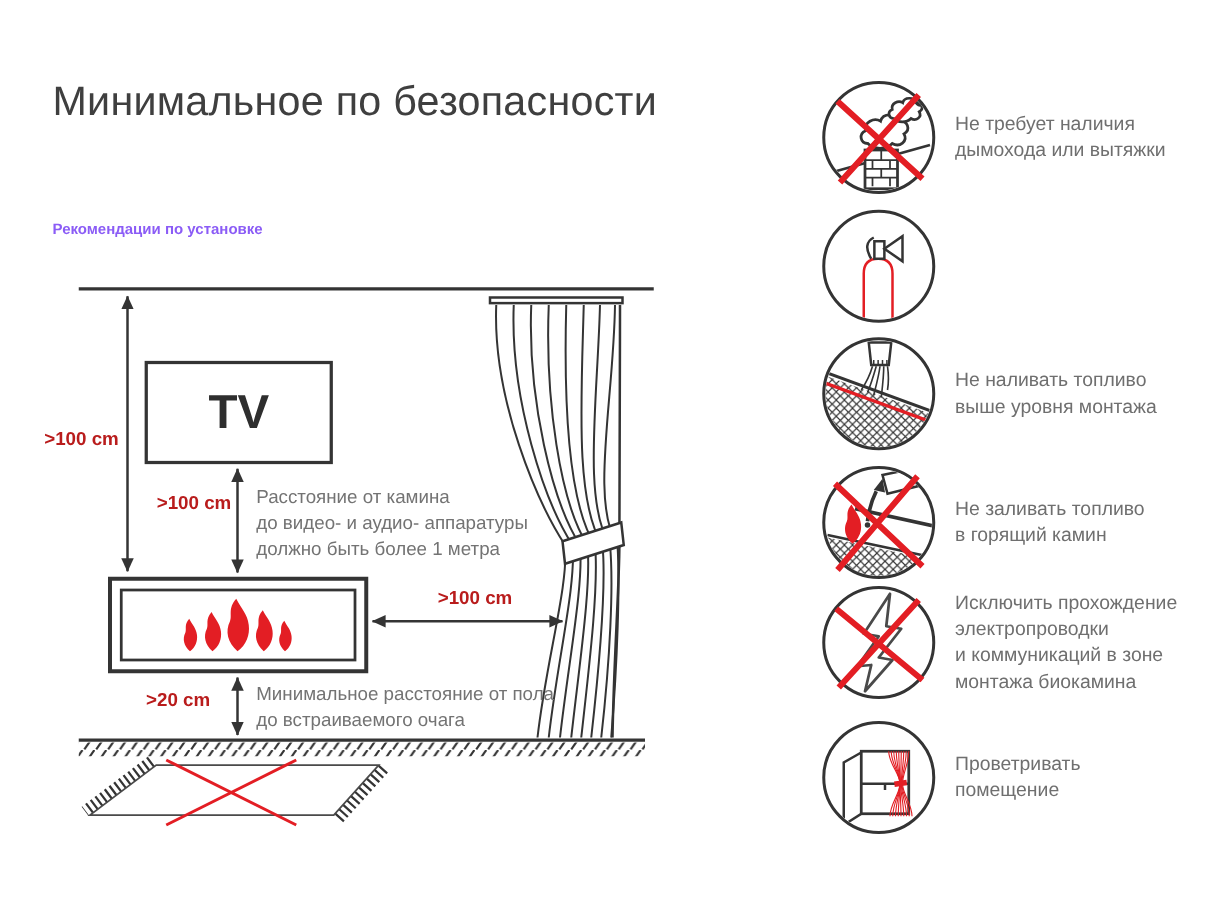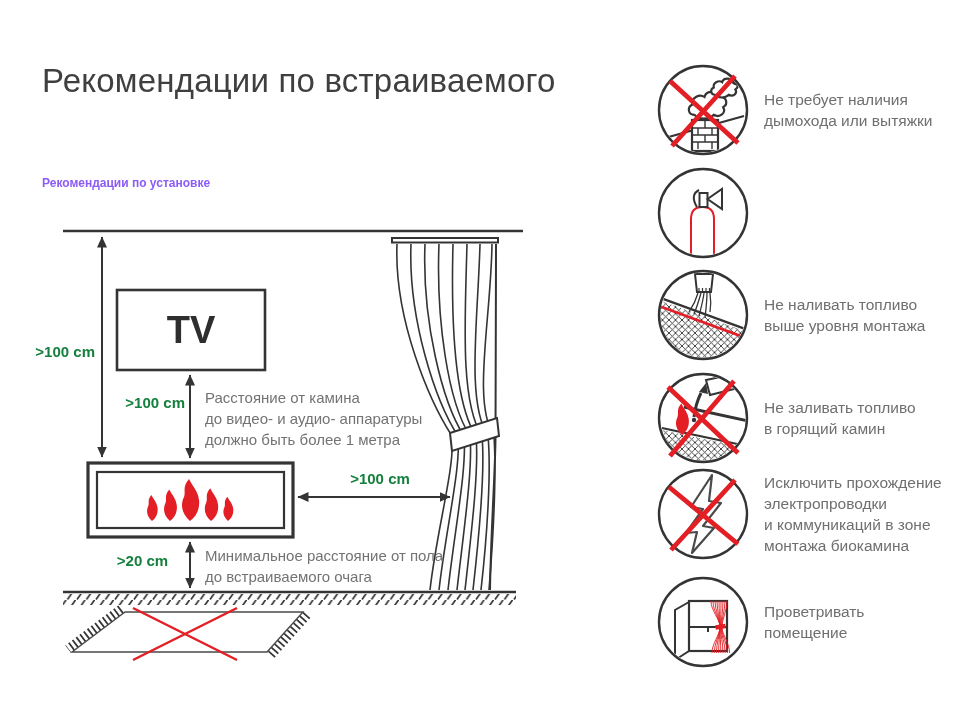--- a/index.html
+++ b/index.html
@@ -3,21 +3,21 @@
 <meta charset="utf-8">
 <style>
   html,body{margin:0;padding:0;}
   body{
     width:970px;height:728px;position:relative;background:#ffffff;
     font-family:"Liberation Sans", sans-serif;overflow:hidden;
   }
   .abs{position:absolute;}
   .page-title{font-size:33px;font-weight:400;color:#3f3f3f;letter-spacing:.2px;}
   .section-title{font-size:12px;font-weight:bold;color:#8b5cf6;}
-  .dim{font-size:15px;font-weight:bold;color:#15803d;}
+  .dim{font-size:15px;font-weight:bold;color:#b91c1c;}
   .note{font-size:15px;color:#737373;line-height:21px;white-space:pre-line;}
   .tv-label{font-size:38px;font-weight:bold;color:#2e2e2e;text-align:center;}
   .safety-row{position:absolute;left:656px;display:flex;align-items:center;gap:14px;}
   .icon-box{width:94px;height:94px;flex:0 0 auto;}
   .item-text{font-size:15.5px;color:#6f6f6f;line-height:21px;white-space:pre-line;}
   svg{display:block;}
 </style>
 </head>
 <body>
 
@@ -83,21 +83,21 @@
   <rect x="63" y="594" width="453" height="11" fill="url(#p-floor)"></rect>
 
   <g>
     <polygon points="125,612 303,612 267,652 72,652" fill="#ffffff" stroke="#4a4a4a" stroke-width="1.4"></polygon>
     <path d="M121 609 L68 649" stroke="#343434" stroke-width="9" stroke-dasharray="1.8 2.9" fill="none"></path>
     <path d="M307 615 L271 655" stroke="#343434" stroke-width="9" stroke-dasharray="1.8 2.9" fill="none"></path>
     <path d="M133 608 L237 660 M237 608 L133 660" stroke="#e31e24" stroke-width="2.4" fill="none"></path>
   </g>
 </svg>
 
-<div class="abs page-title" style="left:42px;top:62px">Рекомендации по встраиваемого</div>
+<div class="abs page-title" style="left:42px;top:62px">Минимальное по безопасности</div>
 
 <div class="abs section-title" style="left:42px;top:176px">Рекомендации по установке</div>
 
 <div class="abs dim" style="left:25px;top:343px;width:70px;text-align:right">&gt;100 cm</div>
 
 <div class="abs tv-label" style="left:117px;top:290px;width:148px;height:82px;line-height:80px">TV</div>
 
 <div class="abs dim" style="left:100px;top:394px;width:85px;text-align:right">&gt;100 cm</div>
 
 <div class="abs note" style="left:205px;top:387px">Расстояние от камина

